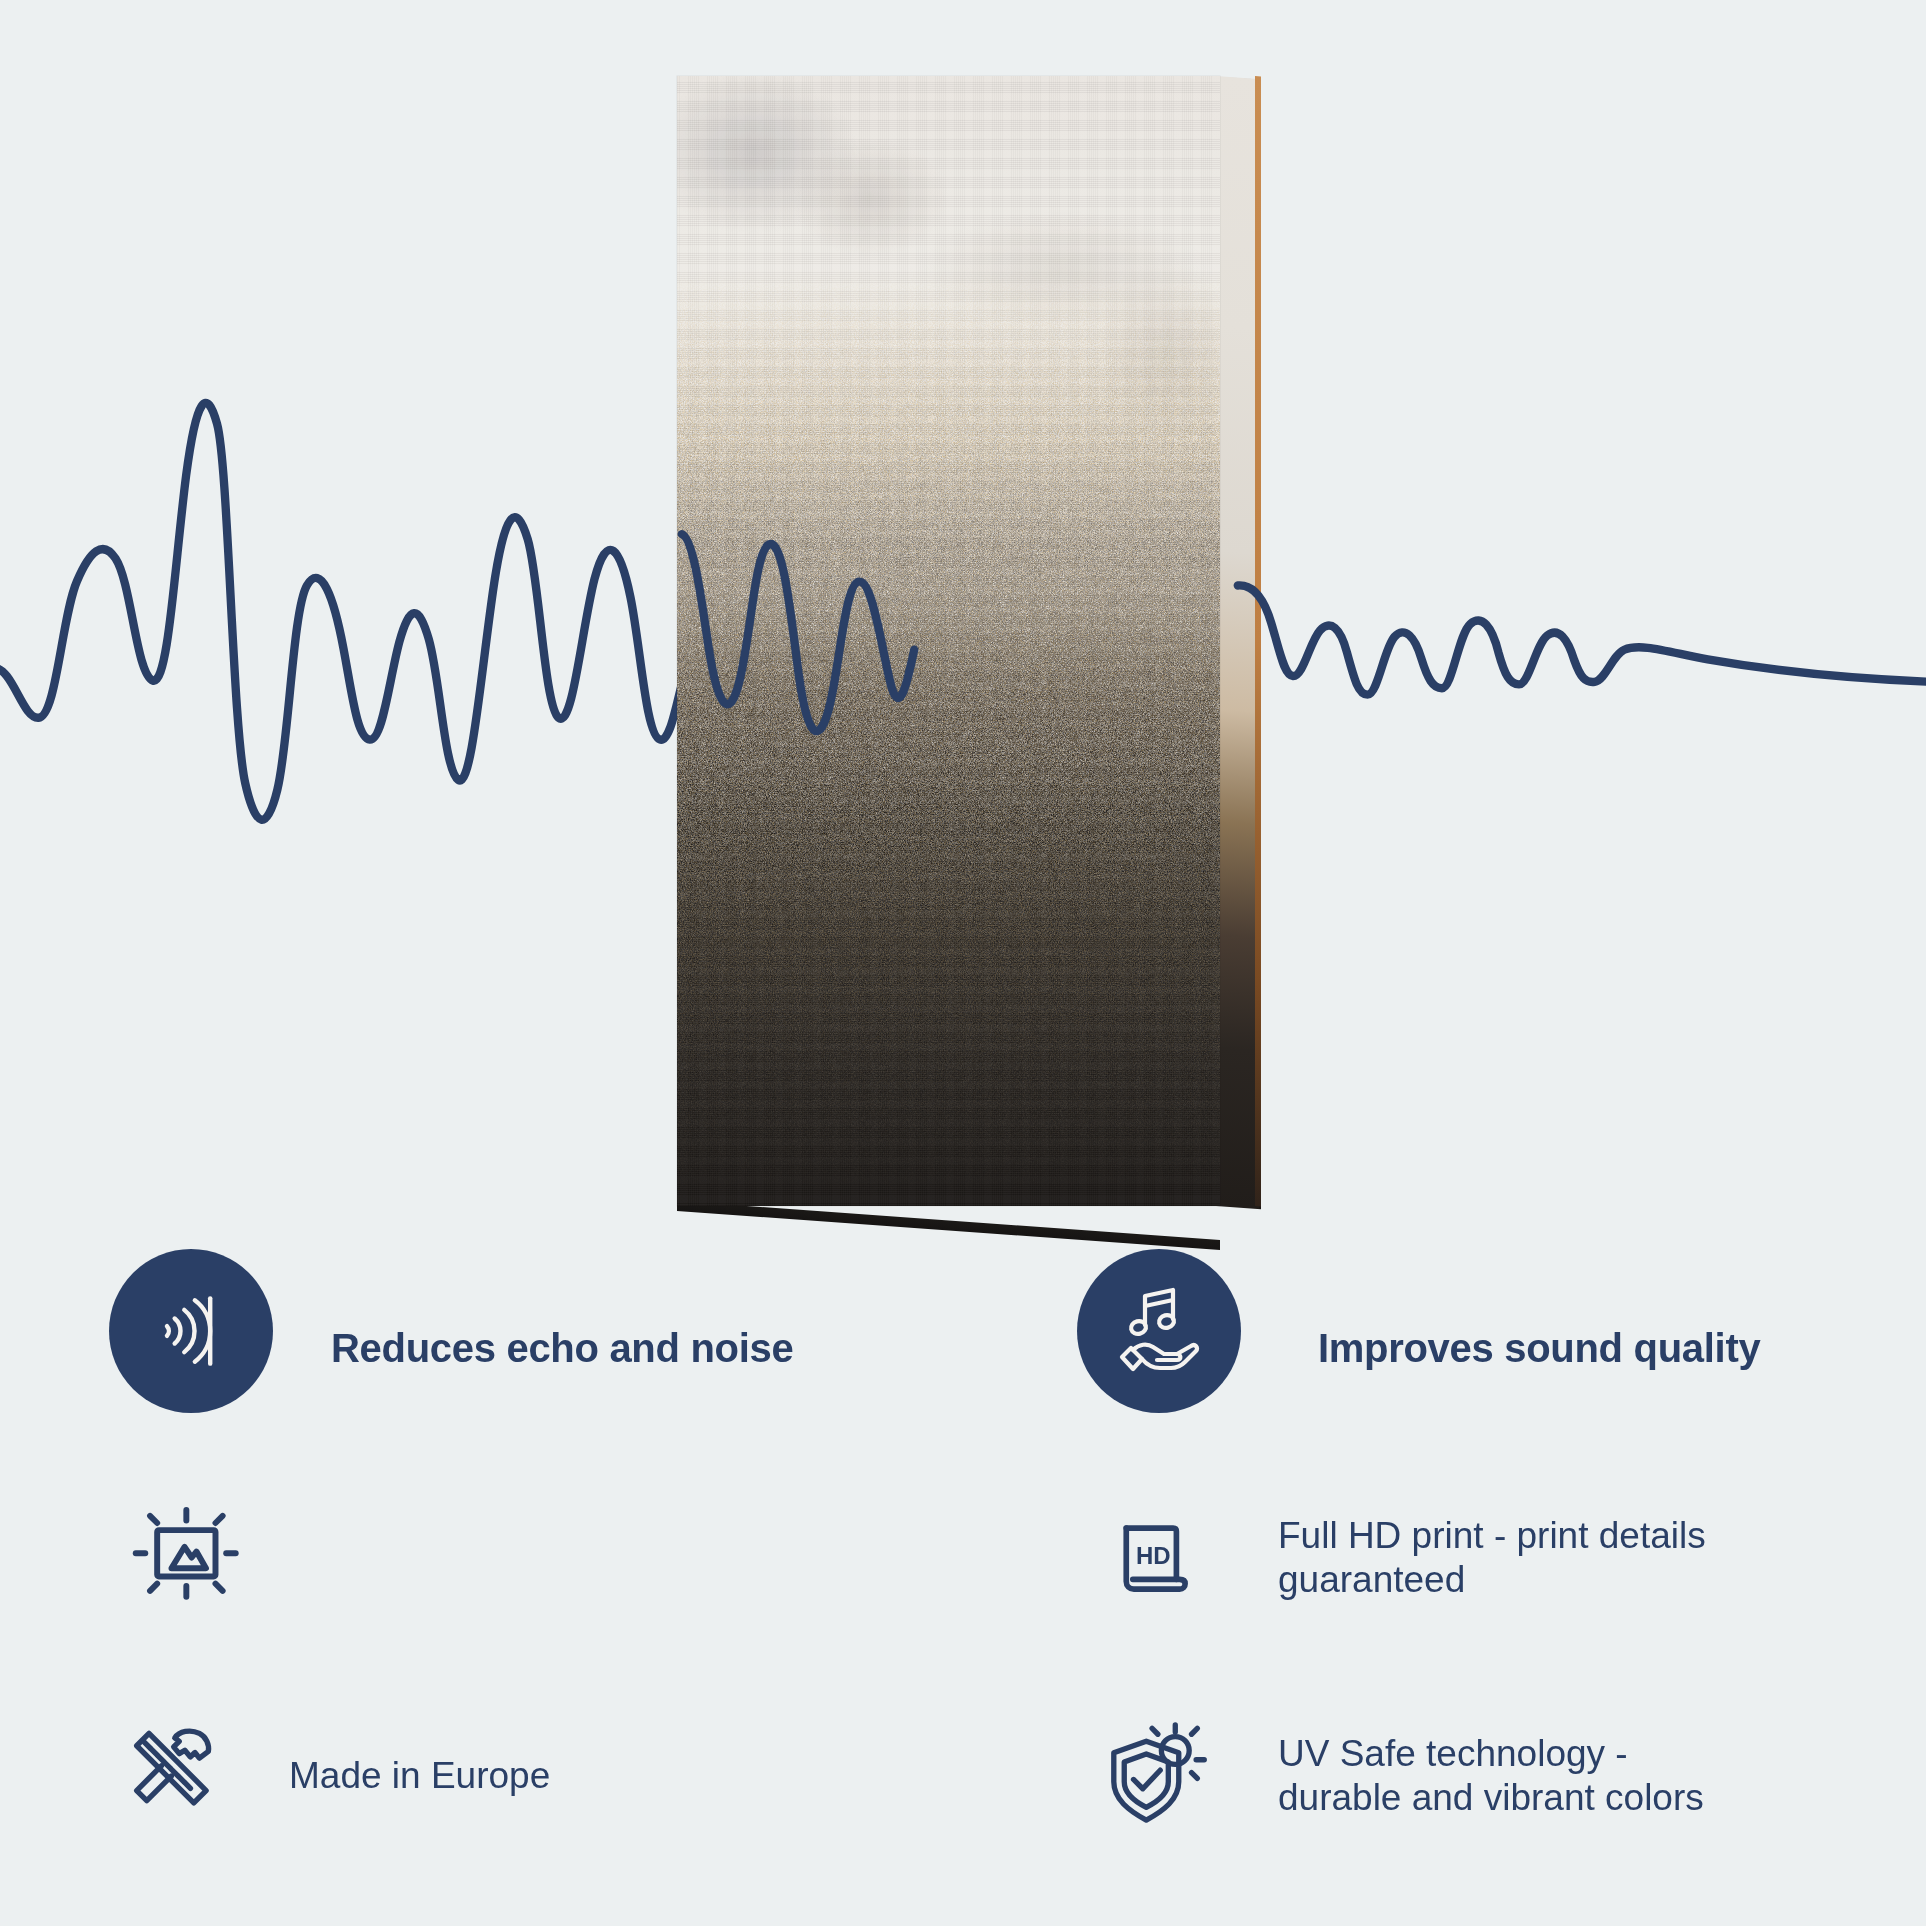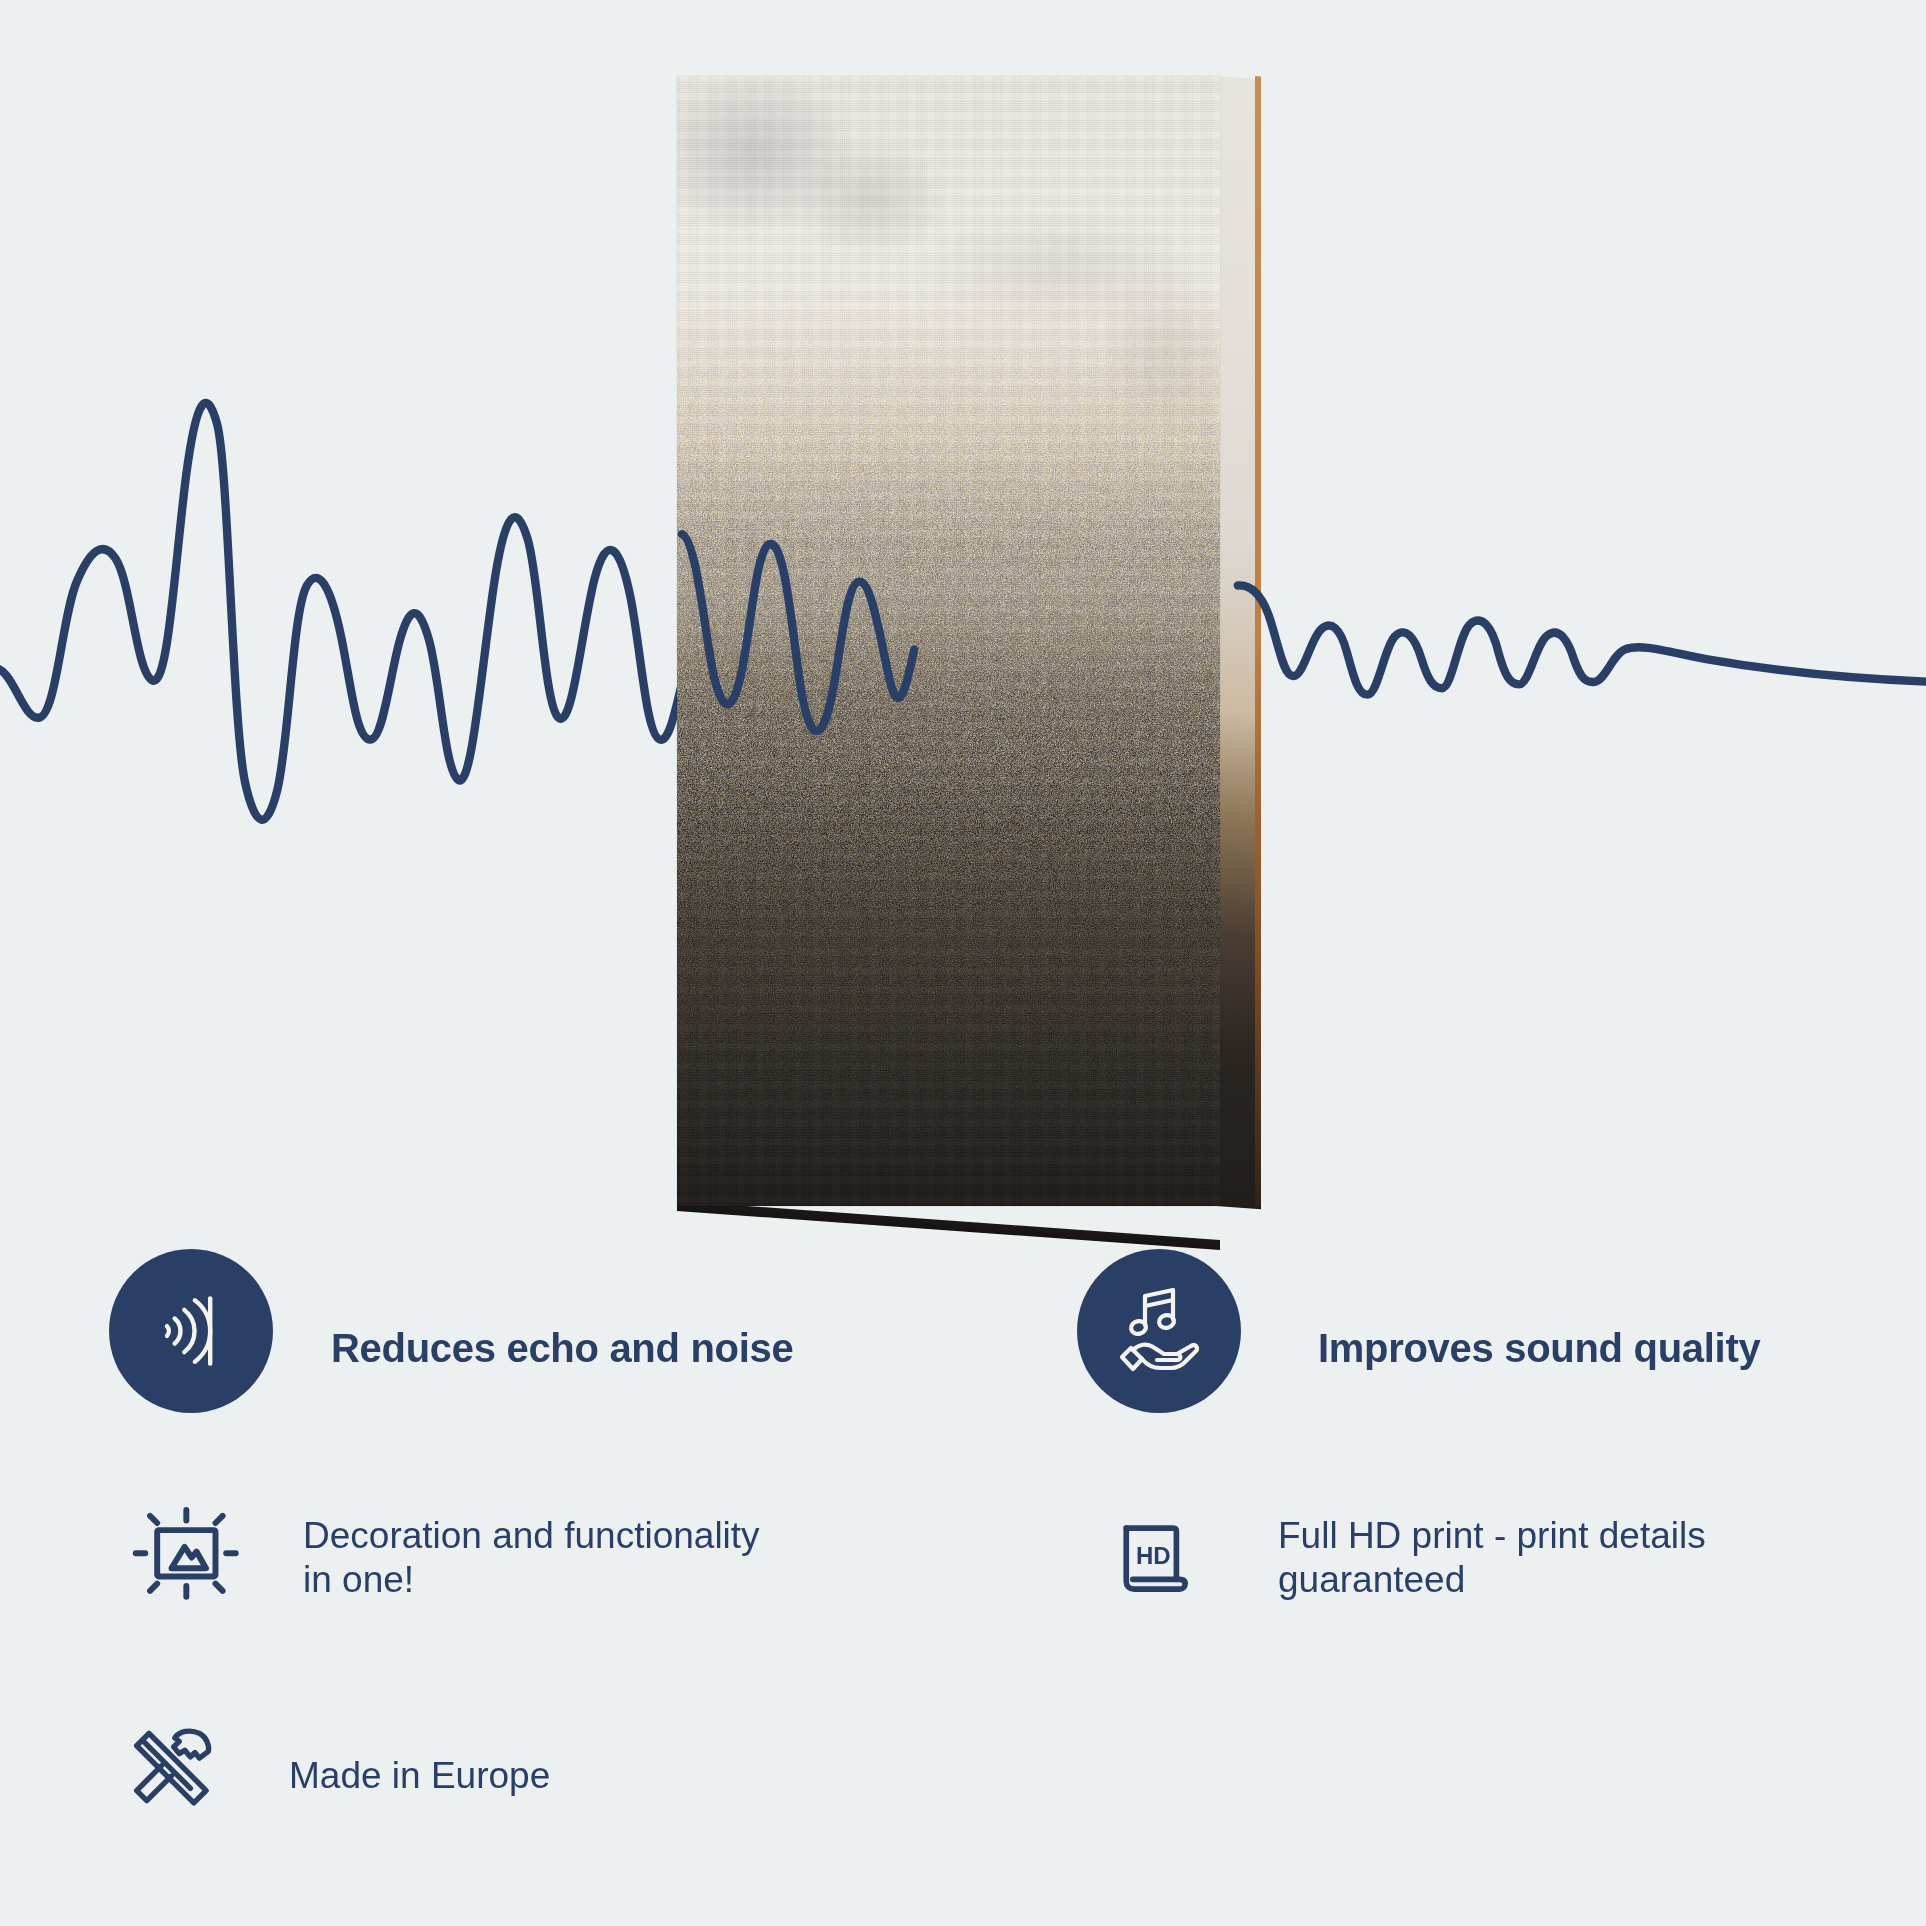--- a/index.html
+++ b/index.html
@@ -324,24 +324,20 @@
           <line x1="46.5" y1="74" x2="46.5" y2="83"></line>
           <line x1="4" y1="46.5" x2="12" y2="46.5"></line>
           <line x1="80" y1="46.5" x2="88" y2="46.5"></line>
           <line x1="16" y1="15" x2="22" y2="21"></line>
           <line x1="71" y1="72" x2="77" y2="78"></line>
           <line x1="77" y1="15" x2="71" y2="21"></line>
           <line x1="22" y1="72" x2="16" y2="78"></line>
         </g>
       </svg>
     </div>
-    <div class="feat-text gap-b">
-      <div>Decoration and functionality</div>
-      <div>in one!</div>
-    </div>
   </div>
 
   <div class="feat" style="left:1085px;top:1477px;">
     <div class="plainicon">
       <svg width="109" height="109" viewBox="0 0 100 100">
         <g fill="none" stroke="#2a3f66" stroke-width="5.2" stroke-linecap="round" stroke-linejoin="round">
           <path d="M 14 23 L 57 23 C 59 23, 60 24, 60 26 L 60 70"></path>
           <path d="M 14 23 L 14 72 C 14 76, 17 79, 21 79 L 63 79 C 66 79, 68 77, 68 74 C 68 71, 66 70, 63 70 L 20 70"></path>
           <text x="23" y="56" font-family="Liberation Sans, sans-serif" font-size="22" font-weight="bold" fill="#2a3f66" stroke="none">HD</text>
         </g>
@@ -371,15 +367,40 @@
 
           <path d="M 48 16 C 52 10, 62 8, 70 12 C 76 15, 79 22, 78 28 L 70 34 L 66 29 L 62 33 L 57 27 L 52 30 L 47 24 L 52 19 Z"></path>
         </g>
       </svg>
     </div>
     <div class="feat-text gap-b">
       <div>Made in Europe</div>
     </div>
   </div>
 
+  <div class="feat" style="left:1085px;top:1695px;">
+    <div class="plainicon">
+      <svg width="116" height="116" viewBox="0 0 100 100">
+        <g fill="none" stroke="#2a3f66" stroke-width="4.6" stroke-linecap="round" stroke-linejoin="round">
+
+          <circle cx="58" cy="28" r="12"></circle>
+          <line x1="58" y1="6" x2="58" y2="12"></line>
+          <line x1="76" y1="36" x2="83" y2="36"></line>
+          <line x1="72" y1="14" x2="77" y2="9"></line>
+          <line x1="72" y1="47" x2="77" y2="52"></line>
+          <line x1="43" y1="14" x2="38" y2="9"></line>
+
+          <path d="M 33 20 L 61 30 L 61 55 C 61 70, 48 80, 33 88 C 18 80, 5 70, 5 55 L 5 30 Z"></path>
+
+          <path d="M 33 31 L 52 38 L 52 55 C 52 65, 43 72, 33 77 C 23 72, 14 65, 14 55 L 14 38 Z"></path>
+
+          <path d="M 22 53 L 30 61 L 45 45"></path>
+        </g>
+      </svg>
+    </div>
+    <div class="feat-text gap-b">
+      <div>UV Safe technology -</div>
+      <div>durable and vibrant colors</div>
+    </div>
+  </div>
 
 </div>
 
 
 </body></html>

